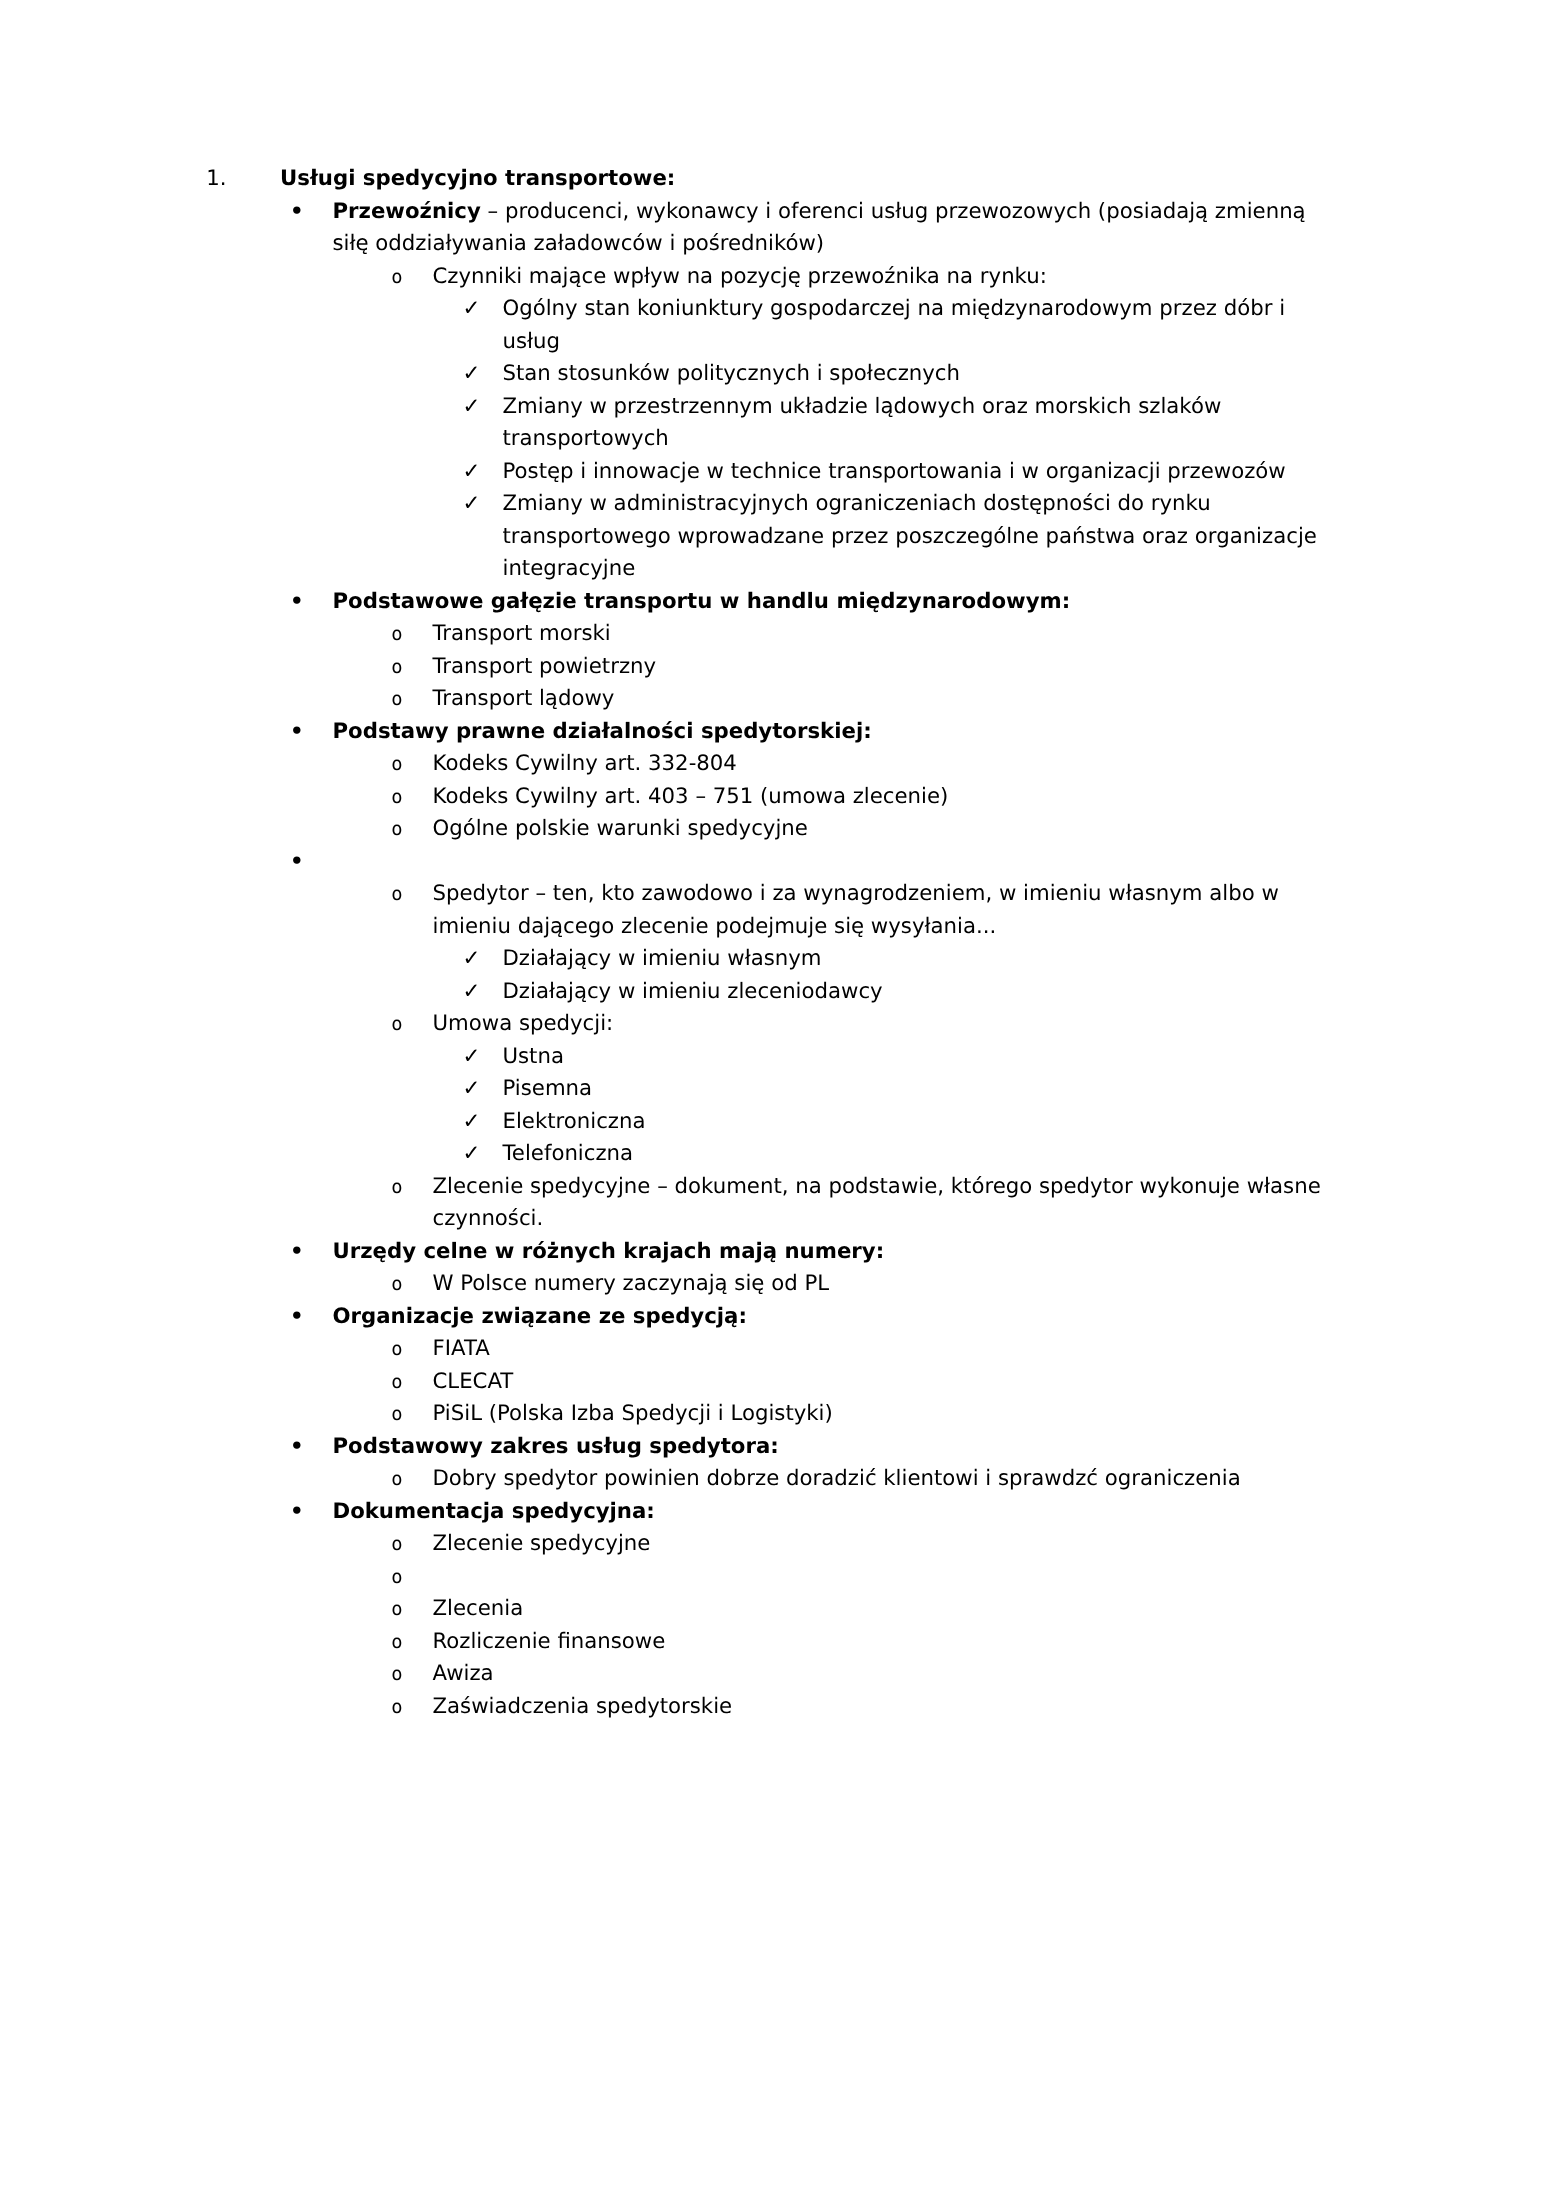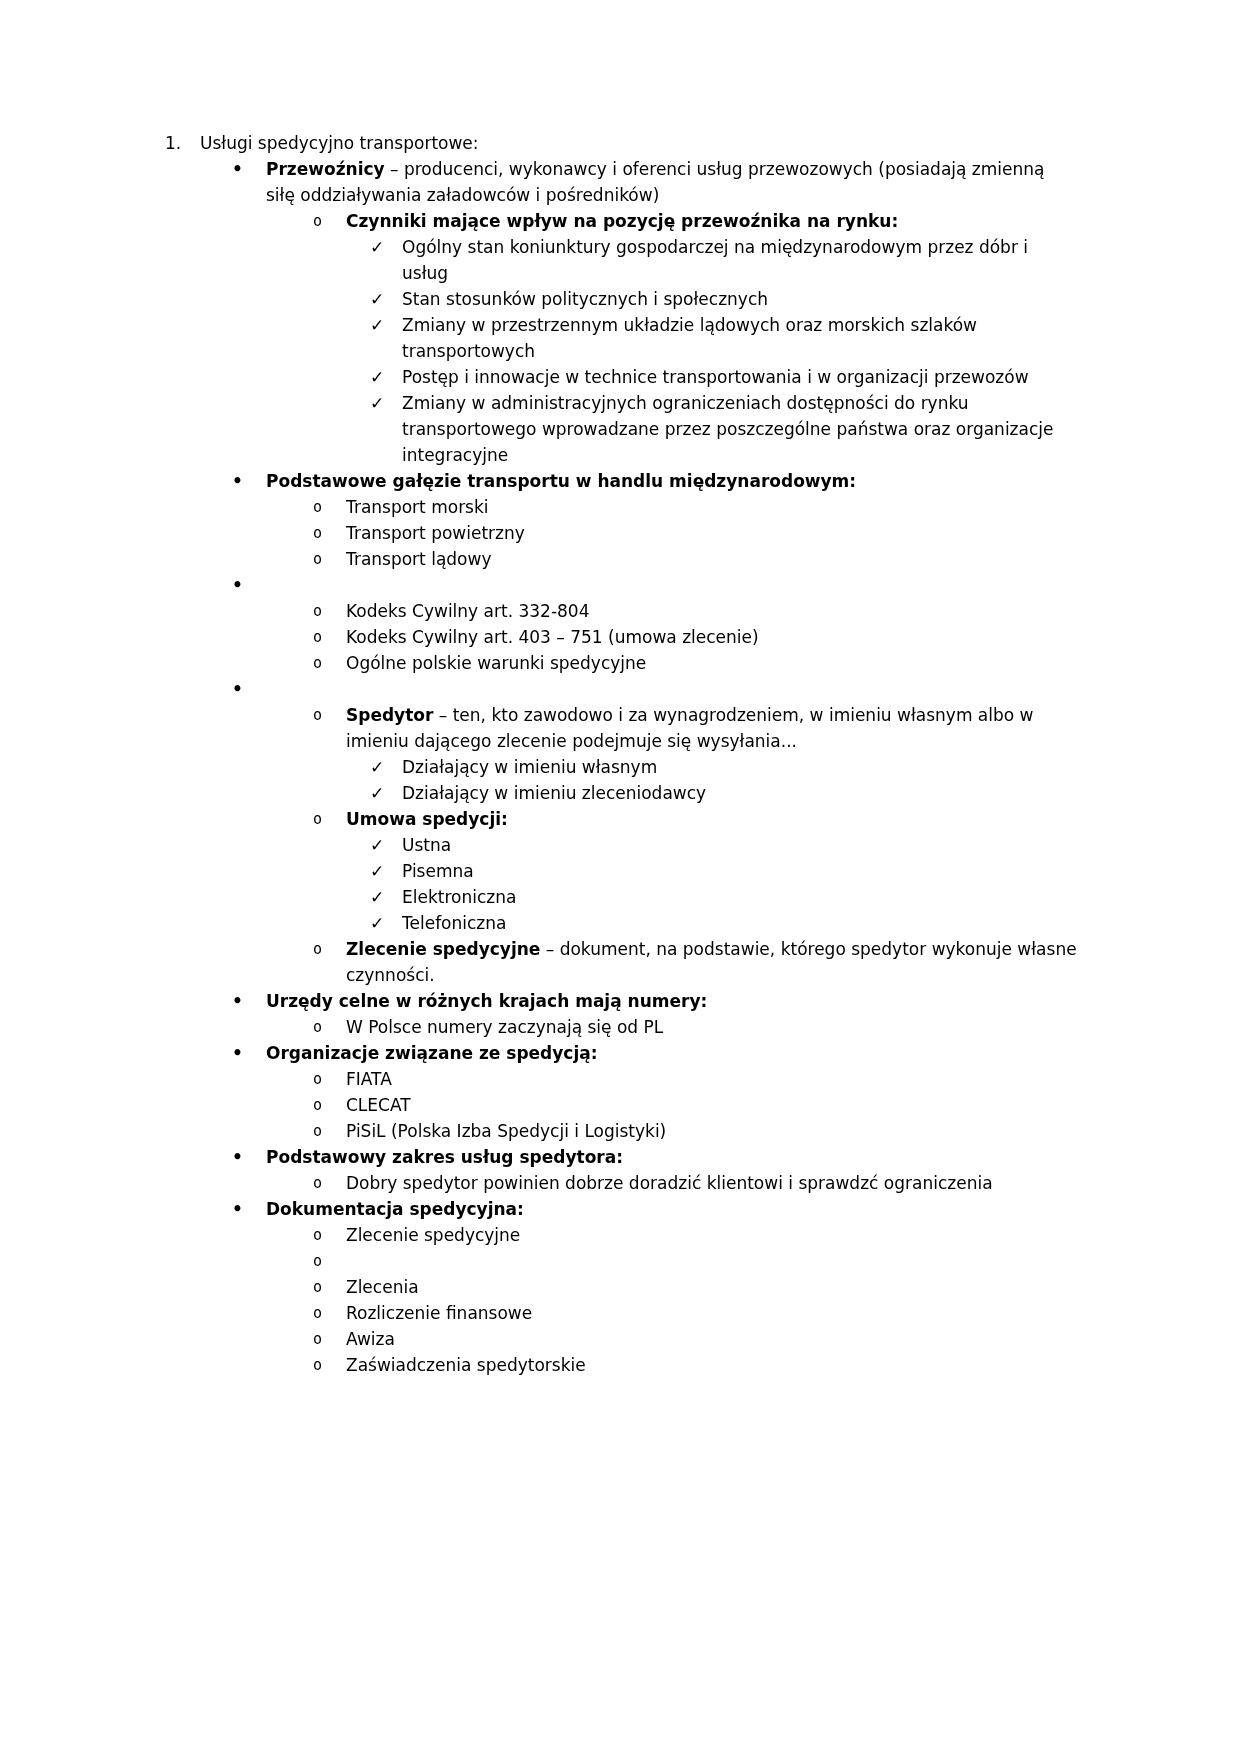--- a/index.html
+++ b/index.html
@@ -29,25 +29,25 @@
     align-items: flex-start;
   }
   .marker {
     flex: 0 0 auto;
     white-space: pre;
   }
   .text {
     flex: 1 1 auto;
     min-width: 0;
   }
-  .bold { font-weight: bold; }
+  .bold { font-weight: normal; }
 
   
   .lvl0 .marker { width: 35px; }
-  .lvl0 .text  { font-weight: normal; }
+  .lvl0 .text  { font-weight: bold; margin-left: 24px; }
 
   
   .lvl1 { padding-left: 67px; }
   .lvl1 .marker { width: 34px; font-weight: bold; }
   .lvl1 .text .lead { font-weight: bold; }
 
   
   .lvl2 { padding-left: 148px; }
   .lvl2 .marker {
     width: 33px;
@@ -108,20 +108,21 @@
         <div class="row lvl2">
           <span class="marker">o</span>
           <span class="text">Transport powietrzny</span>
         </div>
         <div class="row lvl2">
           <span class="marker">o</span>
           <span class="text">Transport lądowy</span>
         </div>
         <div class="row lvl1">
           <span class="marker">•</span>
+          <span class="text"><span class="lead bold">Podstawy prawne działalności spedytorskiej:</span></span>
         </div>
         <div class="row lvl2">
           <span class="marker">o</span>
           <span class="text">Kodeks Cywilny art. 332-804</span>
         </div>
         <div class="row lvl2">
           <span class="marker">o</span>
           <span class="text">Kodeks Cywilny art. 403 – 751 (umowa zlecenie)</span>
         </div>
         <div class="row lvl2">

